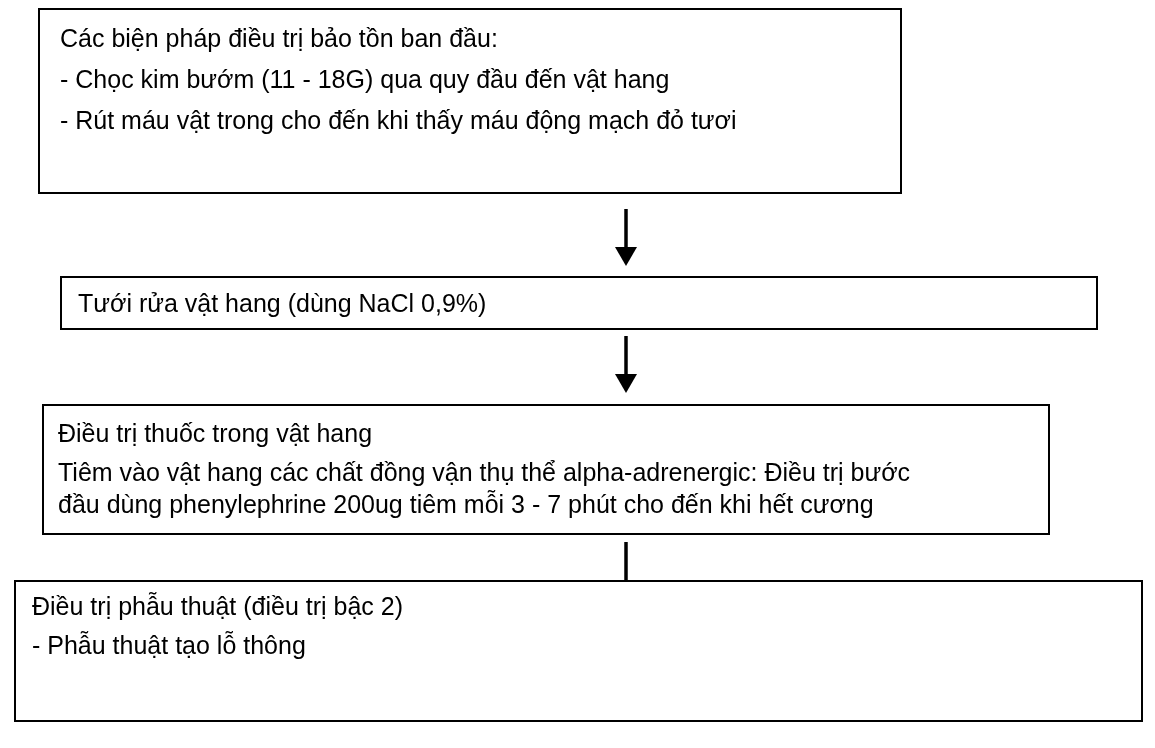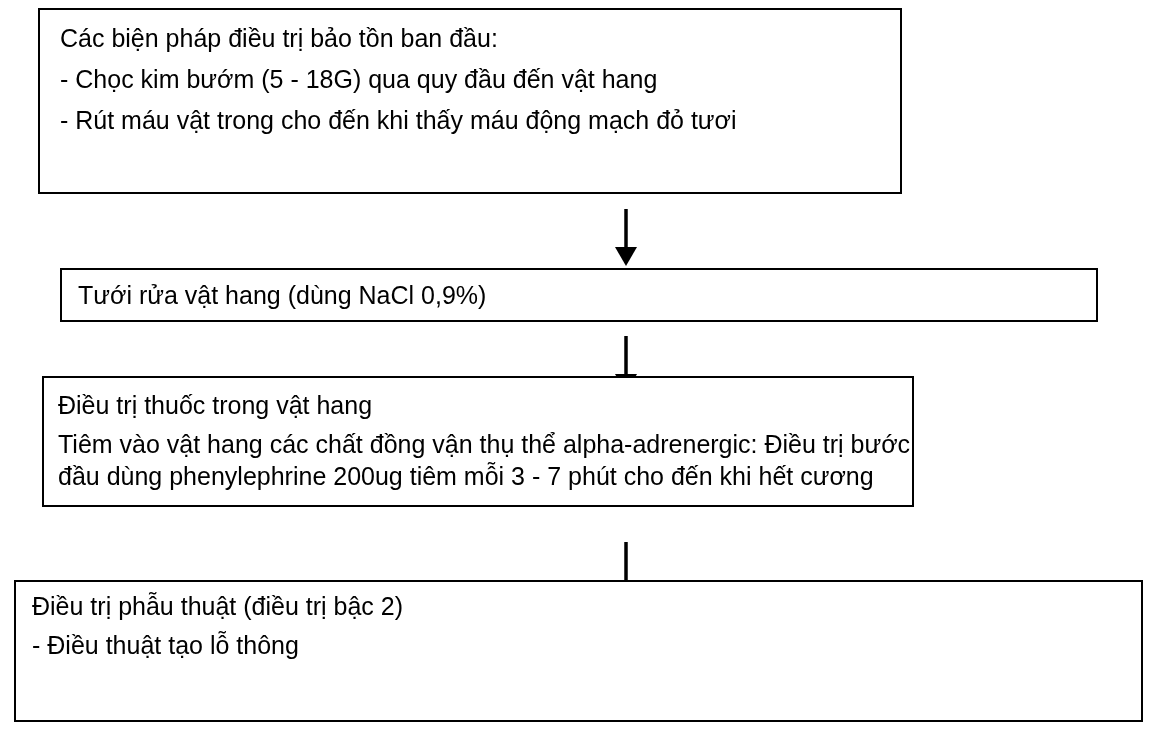--- a/index.html
+++ b/index.html
@@ -24,29 +24,29 @@
     white-space: nowrap;
     overflow: hidden;
   }
   .box1 {
     left: 38px; top: 8px;
     width: 864px; height: 186px;
     padding: 8px 20px 0 20px;
   }
   .box1 .line { line-height: 41px; }
   .box2 {
-    left: 60px; top: 268px;
+    left: 60px; top: 276px;
     width: 1038px; height: 54px;
     display: flex;
     align-items: center;
     padding-left: 16px;
   }
   .box3 {
-    left: 42px; top: 376px;
-    width: 872px; height: 131px;
+    left: 42px; top: 404px;
+    width: 1008px; height: 131px;
     padding: 8px 14px 0 14px;
   }
   .box3 .heading { line-height: 38px; margin-bottom: 4px; }
   .box3 .para-line { line-height: 32px; }
   .box4 {
     left: 14px; top: 580px;
     width: 1129px; height: 142px;
     padding: 5px 22px 0 16px;
   }
   .box4 .line { line-height: 39px; }
@@ -60,21 +60,21 @@
   .arrow2 { top: 336px; }
   .arrow3 { top: 542px; }
 </style>
 </head>
 <body>
 
 <div class="canvas">
 
   <div class="box box1">
     <div class="line">Các biện pháp điều trị bảo tồn ban đầu:</div>
-    <div class="line">- Chọc kim bướm (5 - 18G) qua quy đầu đến vật hang</div>
+    <div class="line">- Chọc kim bướm (11 - 18G) qua quy đầu đến vật hang</div>
     <div class="line">- Rút máu vật trong cho đến khi thấy máu động mạch đỏ tươi</div>
   </div>
 
   <svg class="arrow arrow1" viewBox="0 0 30 58">
     <line x1="15" y1="0" x2="15" y2="42" stroke="#000000" stroke-width="3.5"></line>
     <polygon points="4,38 26,38 15,57" fill="#000000"></polygon>
   </svg>
 
   <div class="box box2">
     <div class="line">Tưới rửa vật hang (dùng NaCl 0,9%)</div>
@@ -91,16 +91,16 @@
     <div class="para-line">đầu dùng phenylephrine 200ug tiêm mỗi 3 - 7 phút cho đến khi hết cương</div>
   </div>
 
   <svg class="arrow arrow3" viewBox="0 0 30 58">
     <line x1="15" y1="0" x2="15" y2="42" stroke="#000000" stroke-width="3.5"></line>
     <polygon points="4,38 26,38 15,57" fill="#000000"></polygon>
   </svg>
 
   <div class="box box4">
     <div class="line">Điều trị phẫu thuật (điều trị bậc 2)</div>
-    <div class="line">- Điều thuật tạo lỗ thông</div>
+    <div class="line">- Phẫu thuật tạo lỗ thông</div>
   </div>
 
 </div>
 
 </body></html>

